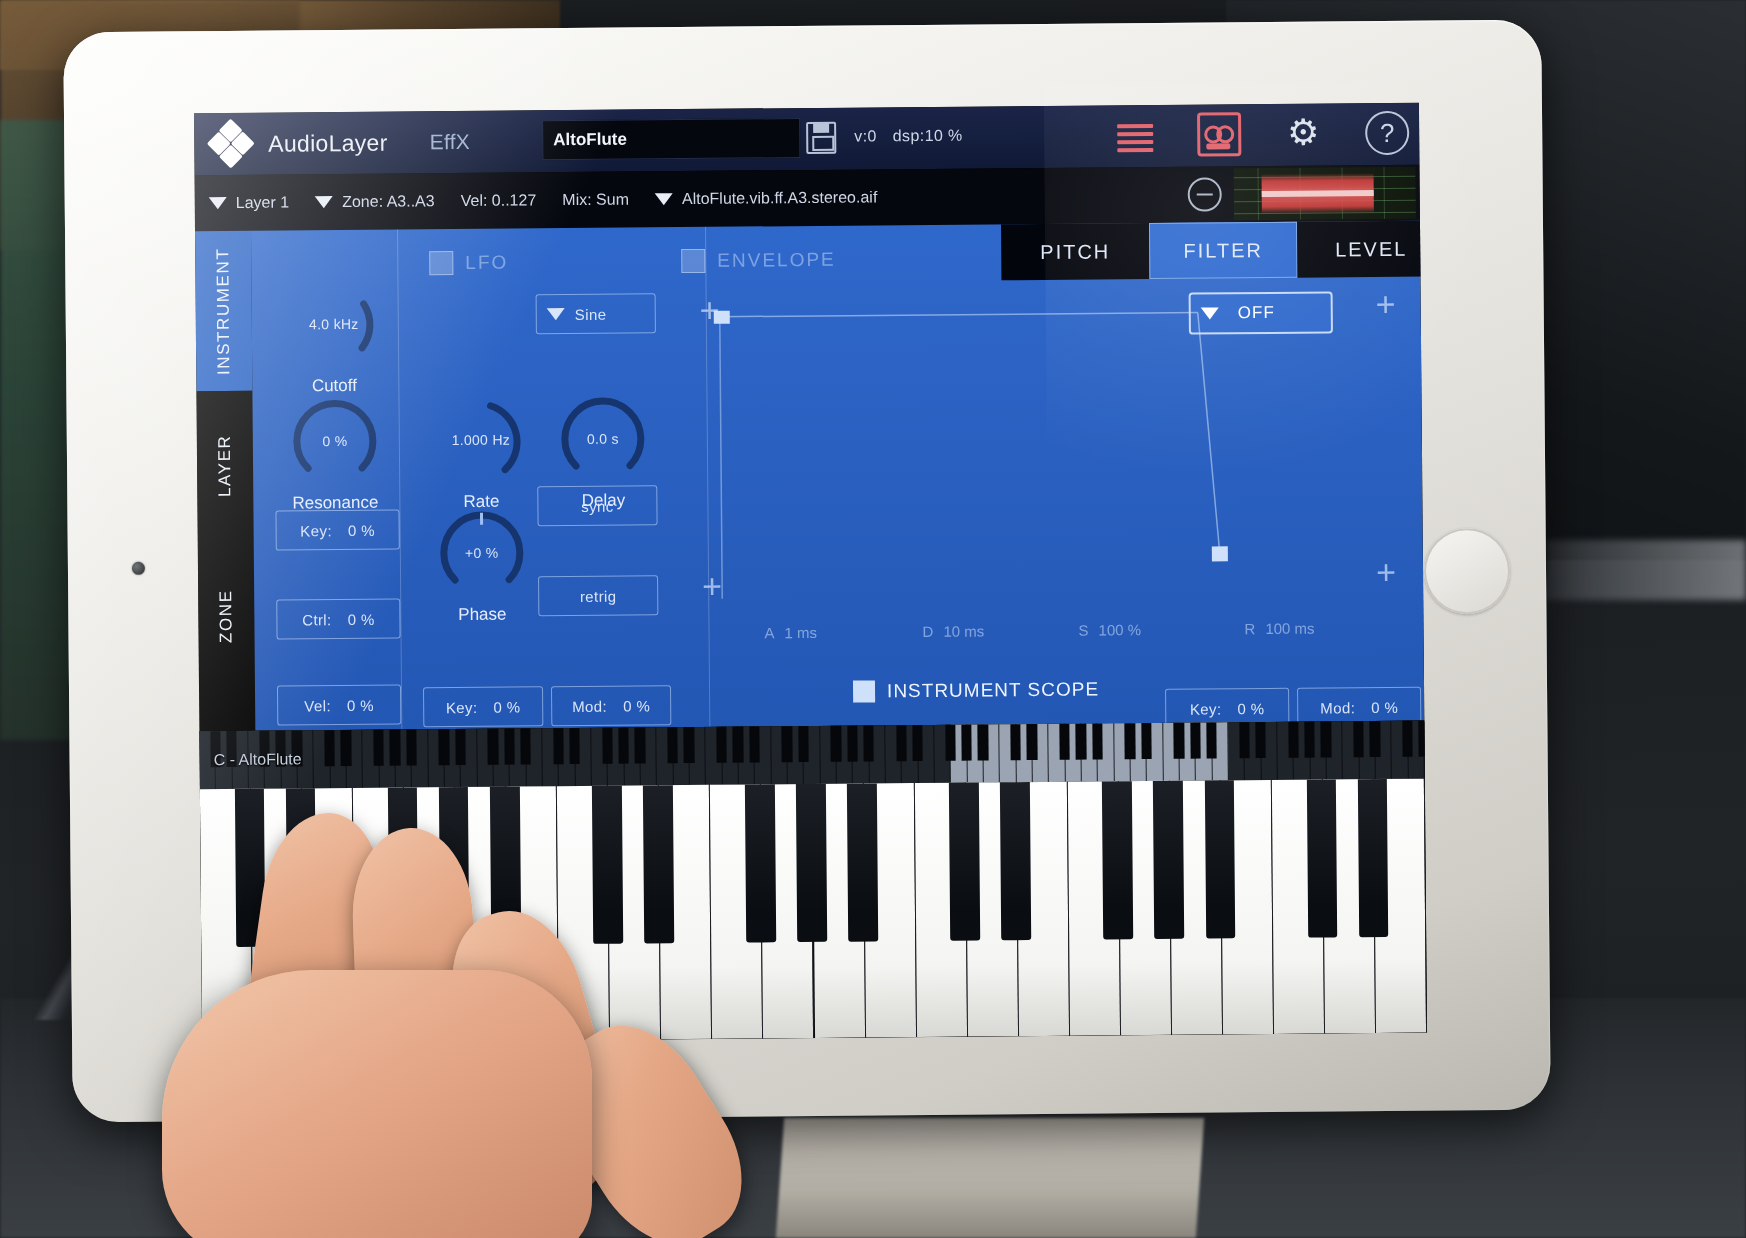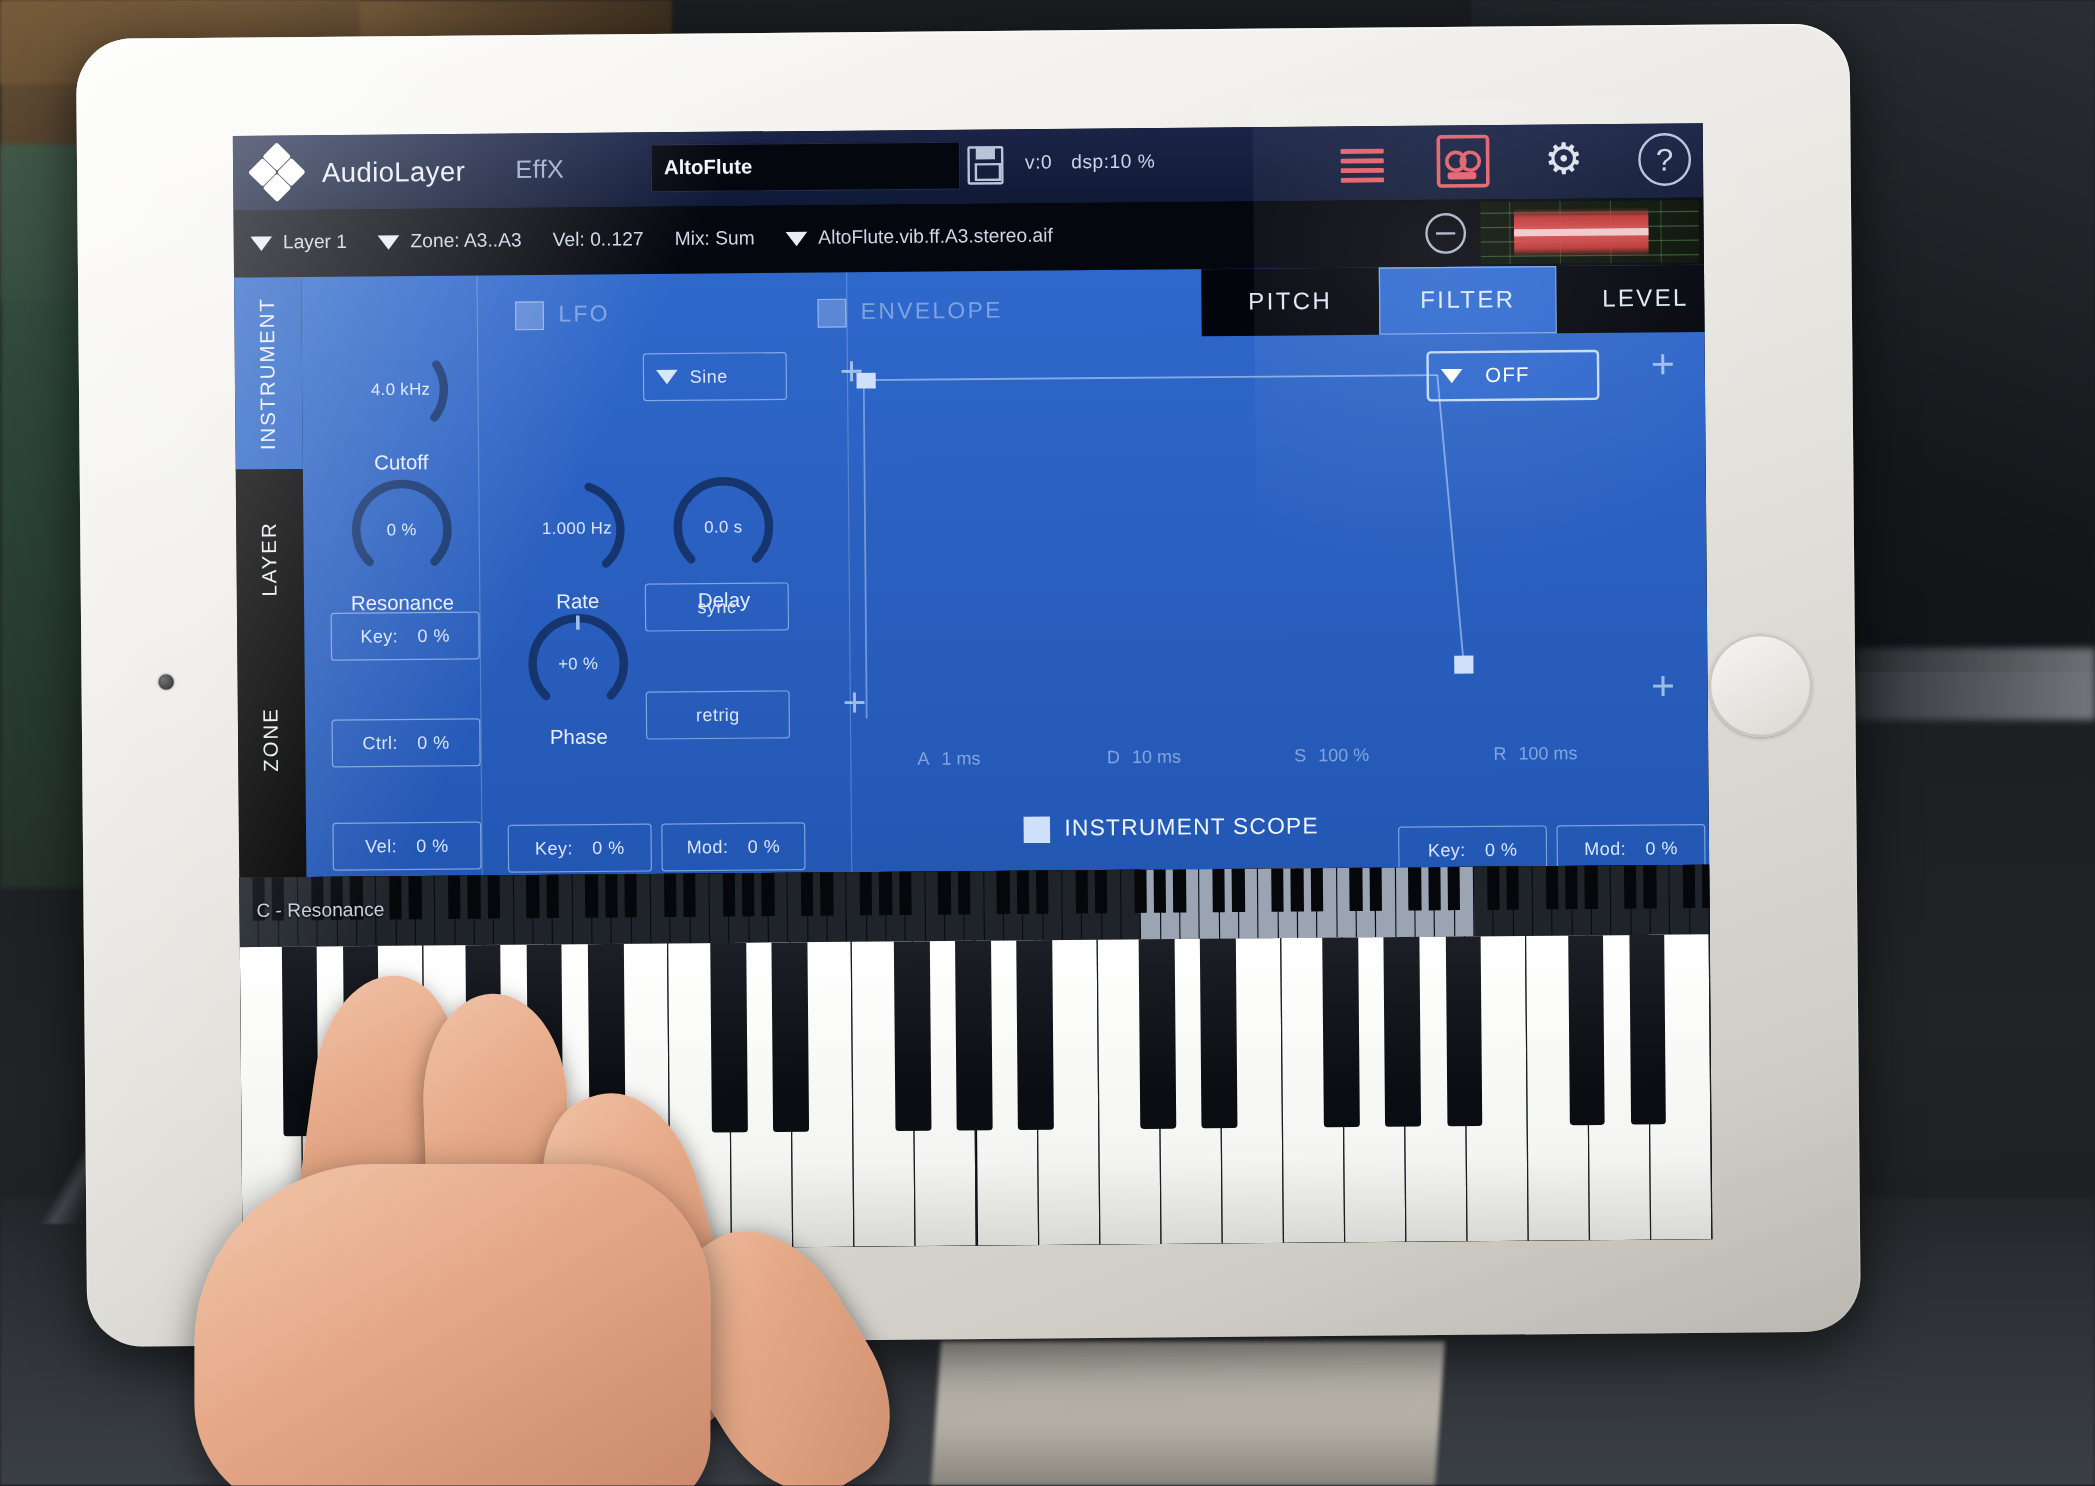--- a/index.html
+++ b/index.html
@@ -718,21 +718,21 @@
             <div class="bk" style="left: 1039.78px; width: 10.1267px;"></div>
             <div class="bk" style="left: 1056.11px; width: 10.1267px;"></div>
             <div class="bk" style="left: 1088.78px; width: 10.1267px;"></div>
             <div class="bk" style="left: 1105.11px; width: 10.1267px;"></div>
             <div class="bk" style="left: 1121.45px; width: 10.1267px;"></div>
             <div class="bk" style="left: 1154.11px; width: 10.1267px;"></div>
             <div class="bk" style="left: 1170.45px; width: 10.1267px;"></div>
             <div class="bk" style="left: 1203.11px; width: 10.1267px;"></div>
             <div class="bk" style="left: 1219.45px; width: 10.1267px;"></div>
           </div>
-        <div class="chromatic">C - Resonance</div>
+        <div class="chromatic">C - AltoFlute</div>
       </div>
       <div class="kb-main" id="mainkb">
           <div class="w" style="left: 0px; width: 51.0417px;"></div>
           <div class="w" style="left: 51.0417px; width: 51.0417px;"></div>
           <div class="w" style="left: 102.083px; width: 51.0417px;"></div>
           <div class="w" style="left: 153.125px; width: 51.0417px;"></div>
           <div class="w" style="left: 204.167px; width: 51.0417px;"></div>
           <div class="w" style="left: 255.208px; width: 51.0417px;"></div>
           <div class="w" style="left: 306.25px; width: 51.0417px;"></div>
           <div class="w" style="left: 357.292px; width: 51.0417px;"></div>

